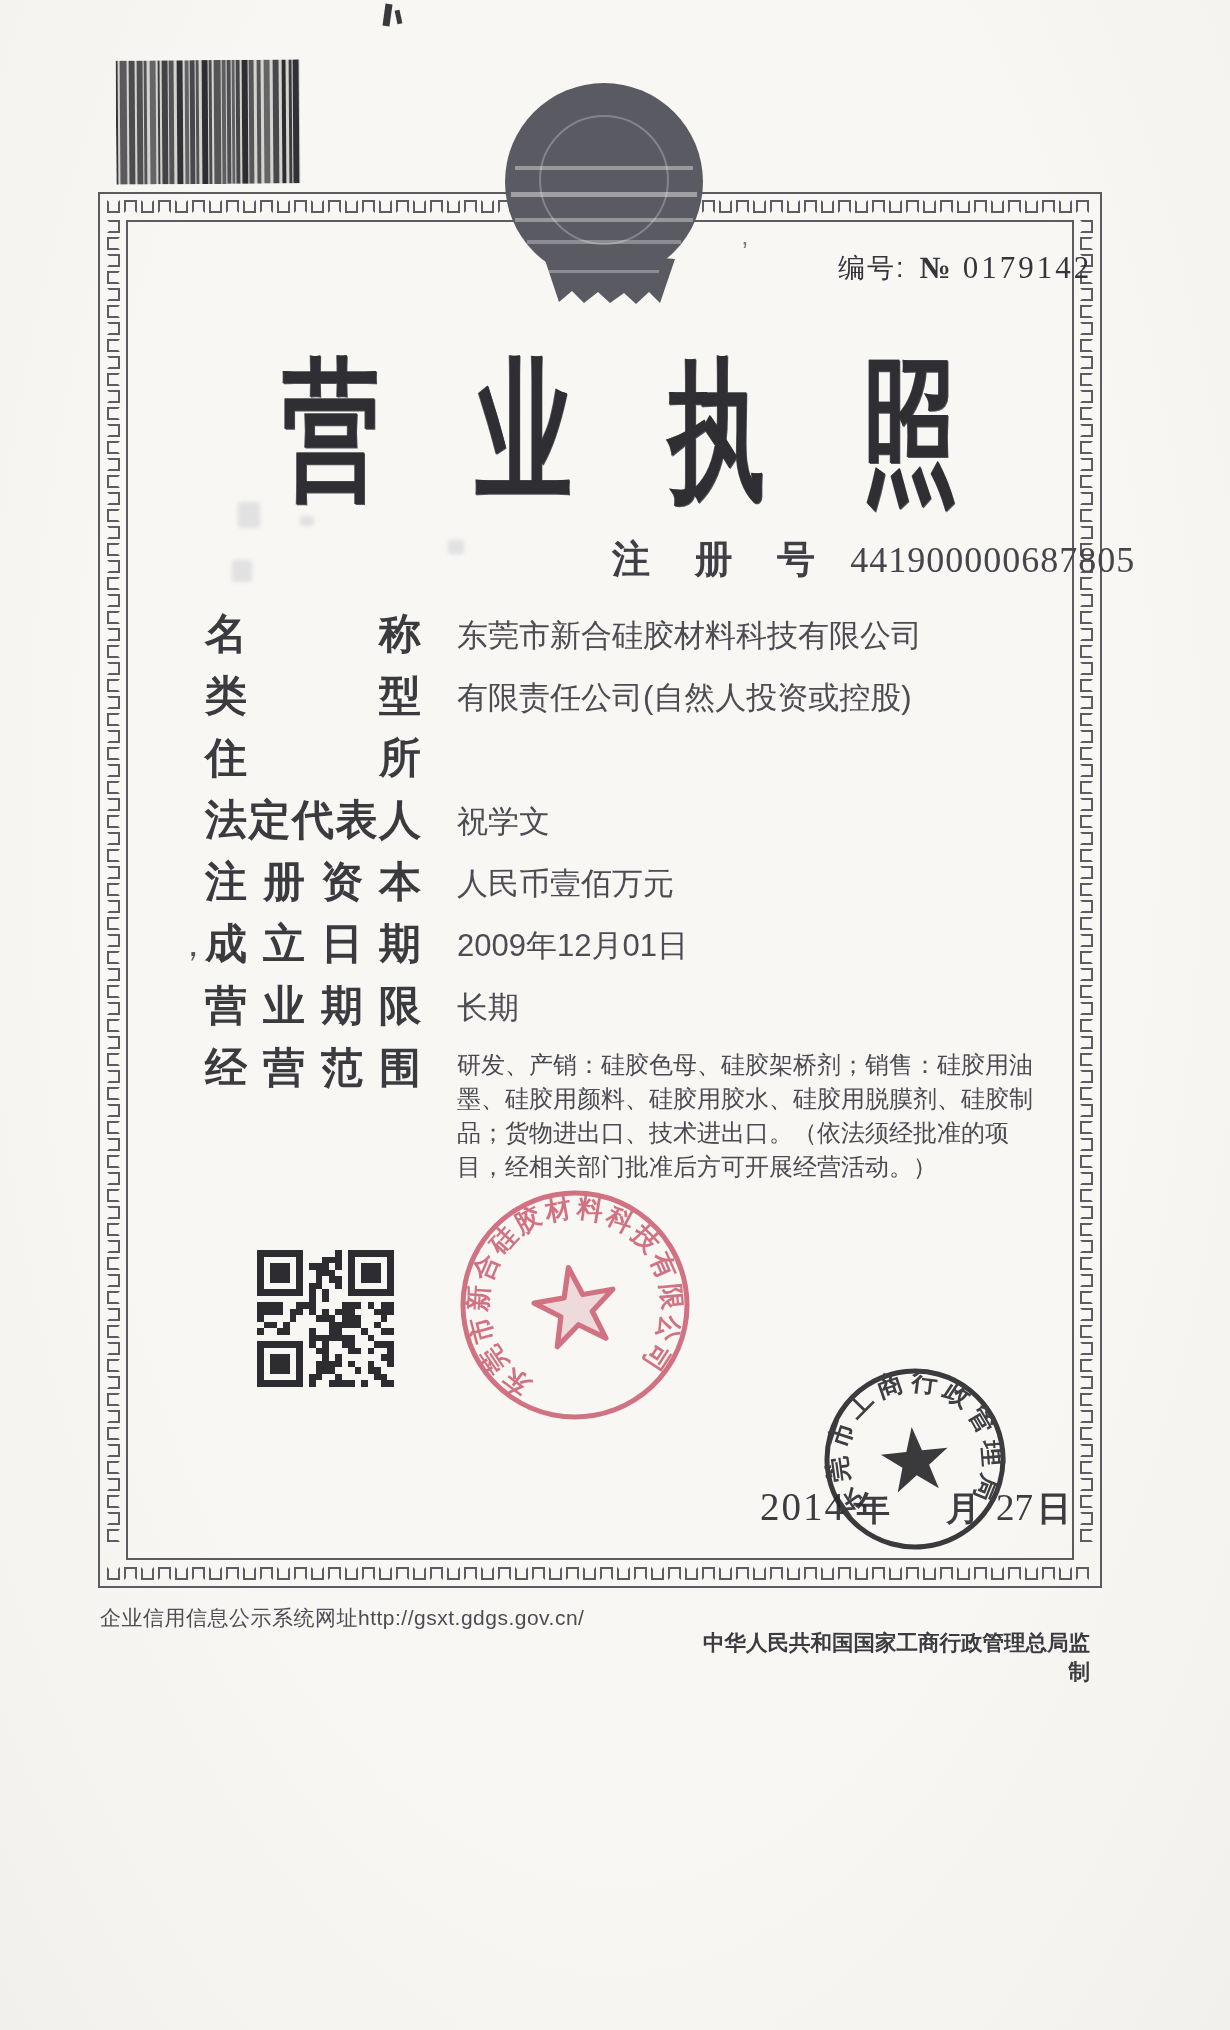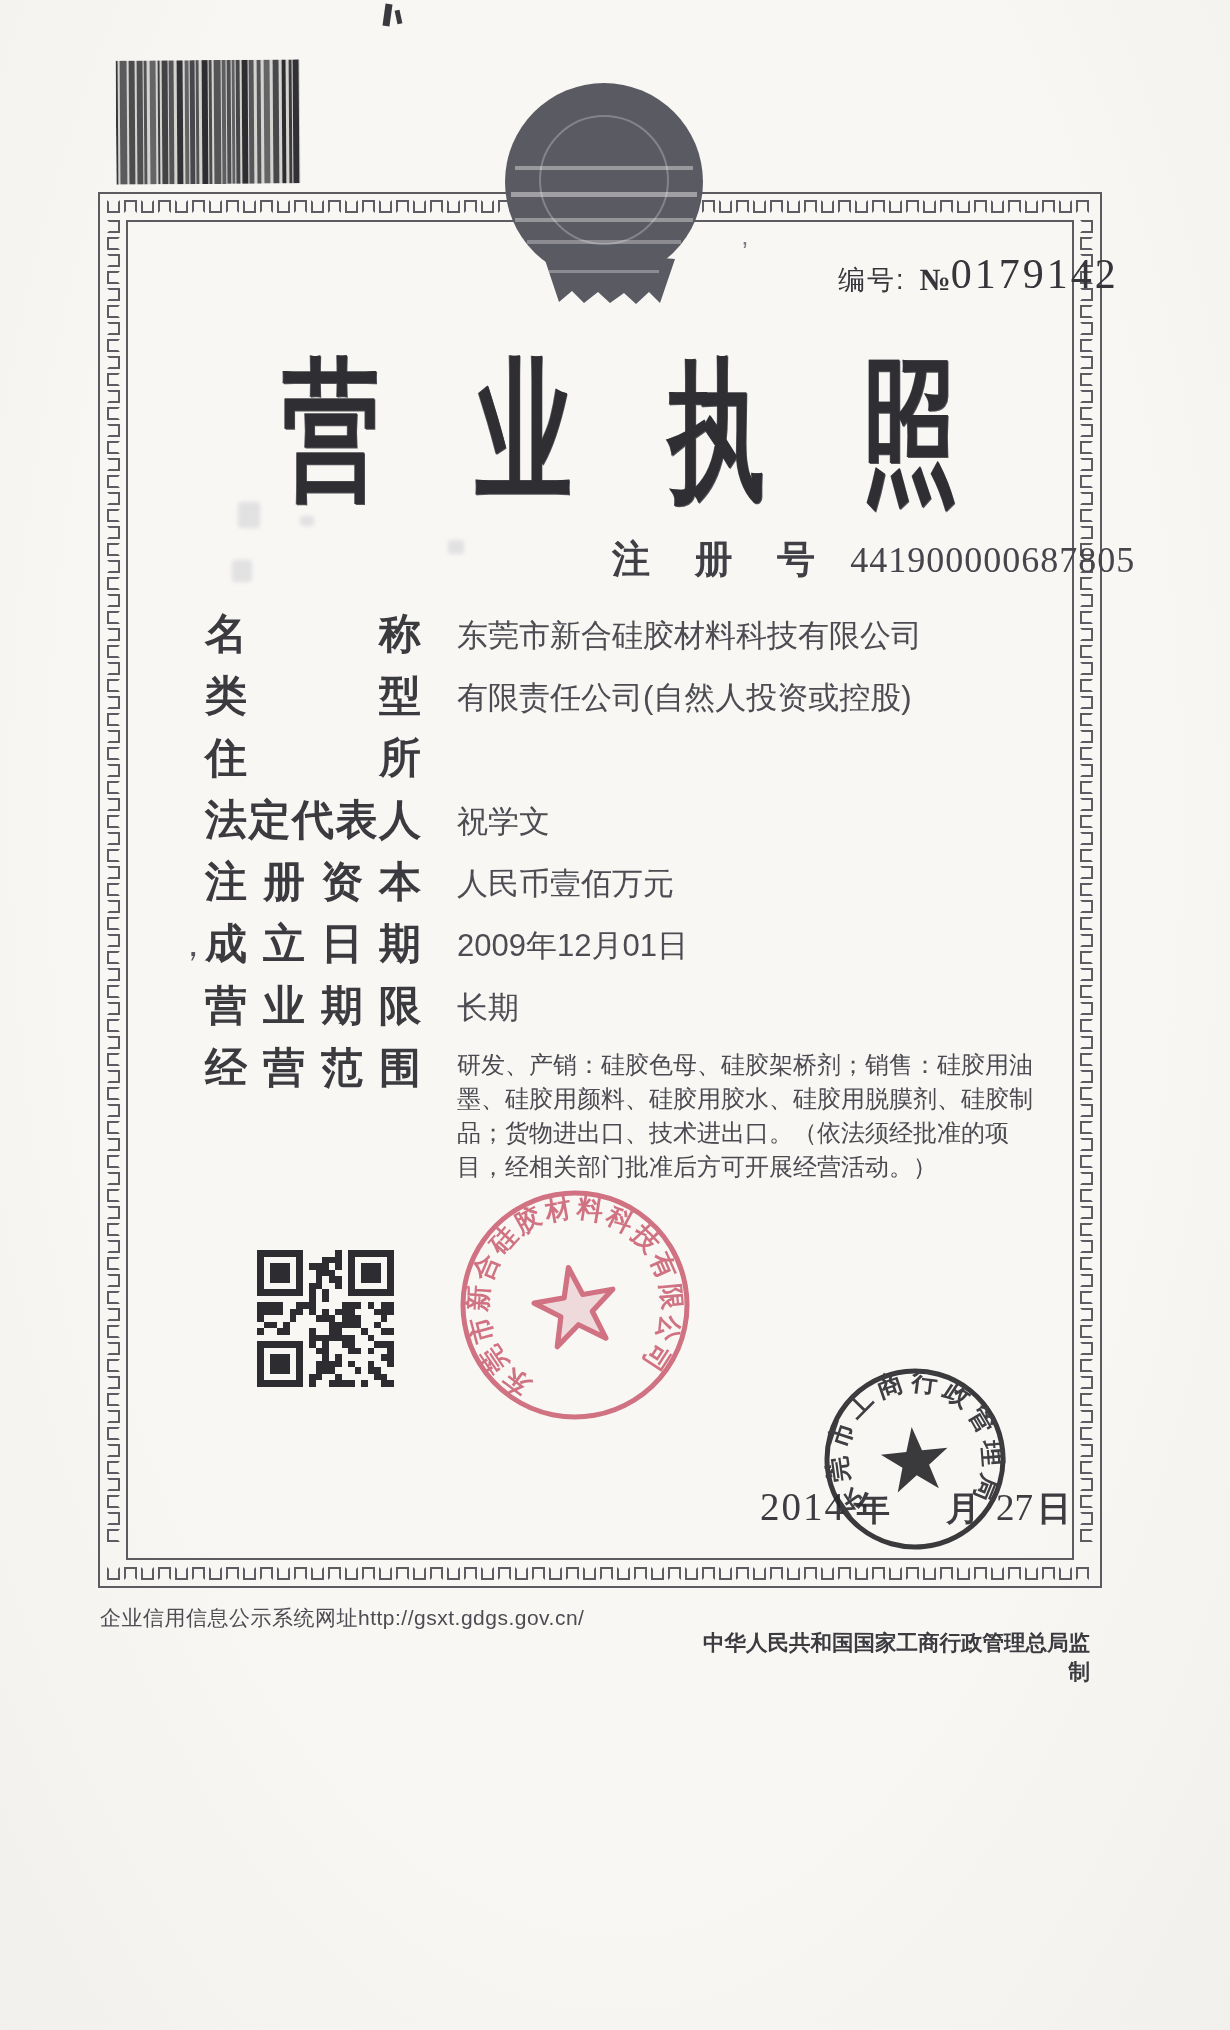--- a/index.html
+++ b/index.html
@@ -37,24 +37,24 @@
   .band.v{top:26px;bottom:26px;width:13px;flex-direction:column;}
   .band.left{left:7px;} .band.right{right:7px;}
   .cell{box-sizing:border-box;border:2px solid #5c5c62;flex:none;}
   .band.h .cell{width:13px;height:13px;margin-right:4px;}
   .band.v .cell{width:13px;height:13px;margin-bottom:4px;}
   .cell.h0{border-top-color:transparent;}
   .cell.h1{border-bottom-color:transparent;}
   .cell.v0{border-left-color:transparent;}
   .cell.v1{border-right-color:transparent;}
   
-  .serialLine{position:absolute;left:838px;top:250px;z-index:2;display:flex;align-items:flex-end;color:#35353a;}
+  .serialLine{position:absolute;left:838px;top:250px;z-index:2;display:flex;align-items:flex-start;color:#35353a;}
   .serialLine .lab{font-size:27px;letter-spacing:2px;}
   .serialLine .nosign{font-family:"Liberation Serif",serif;font-weight:700;font-size:31px;margin-left:14px;}
-  .serialLine .num{font-family:"Liberation Serif",serif;font-size:42px;letter-spacing:3px;}
+  .serialLine .num{font-family:"Liberation Serif",serif;font-size:31px;letter-spacing:3px;margin-left:12px;}
   .title{
     position:absolute;left:283px;top:330px;z-index:2;
     font-size:152px;font-weight:900;color:#2e2e33;
     letter-spacing:56px;white-space:nowrap;
     transform:scaleX(0.63);transform-origin:left top;
     text-shadow:1px 1px 0 #55555a, -1px 0 0 #6a6a70;
   }
   .regline{position:absolute;left:612px;top:534px;z-index:2;display:flex;align-items:baseline;color:#3f3f45;}
   .regline .lab{font-size:38px;letter-spacing:17px;font-weight:600;}
   .regline .num{font-family:"Liberation Serif",serif;font-size:36px;letter-spacing:1px;margin-left:18px;color:#45454b;}

